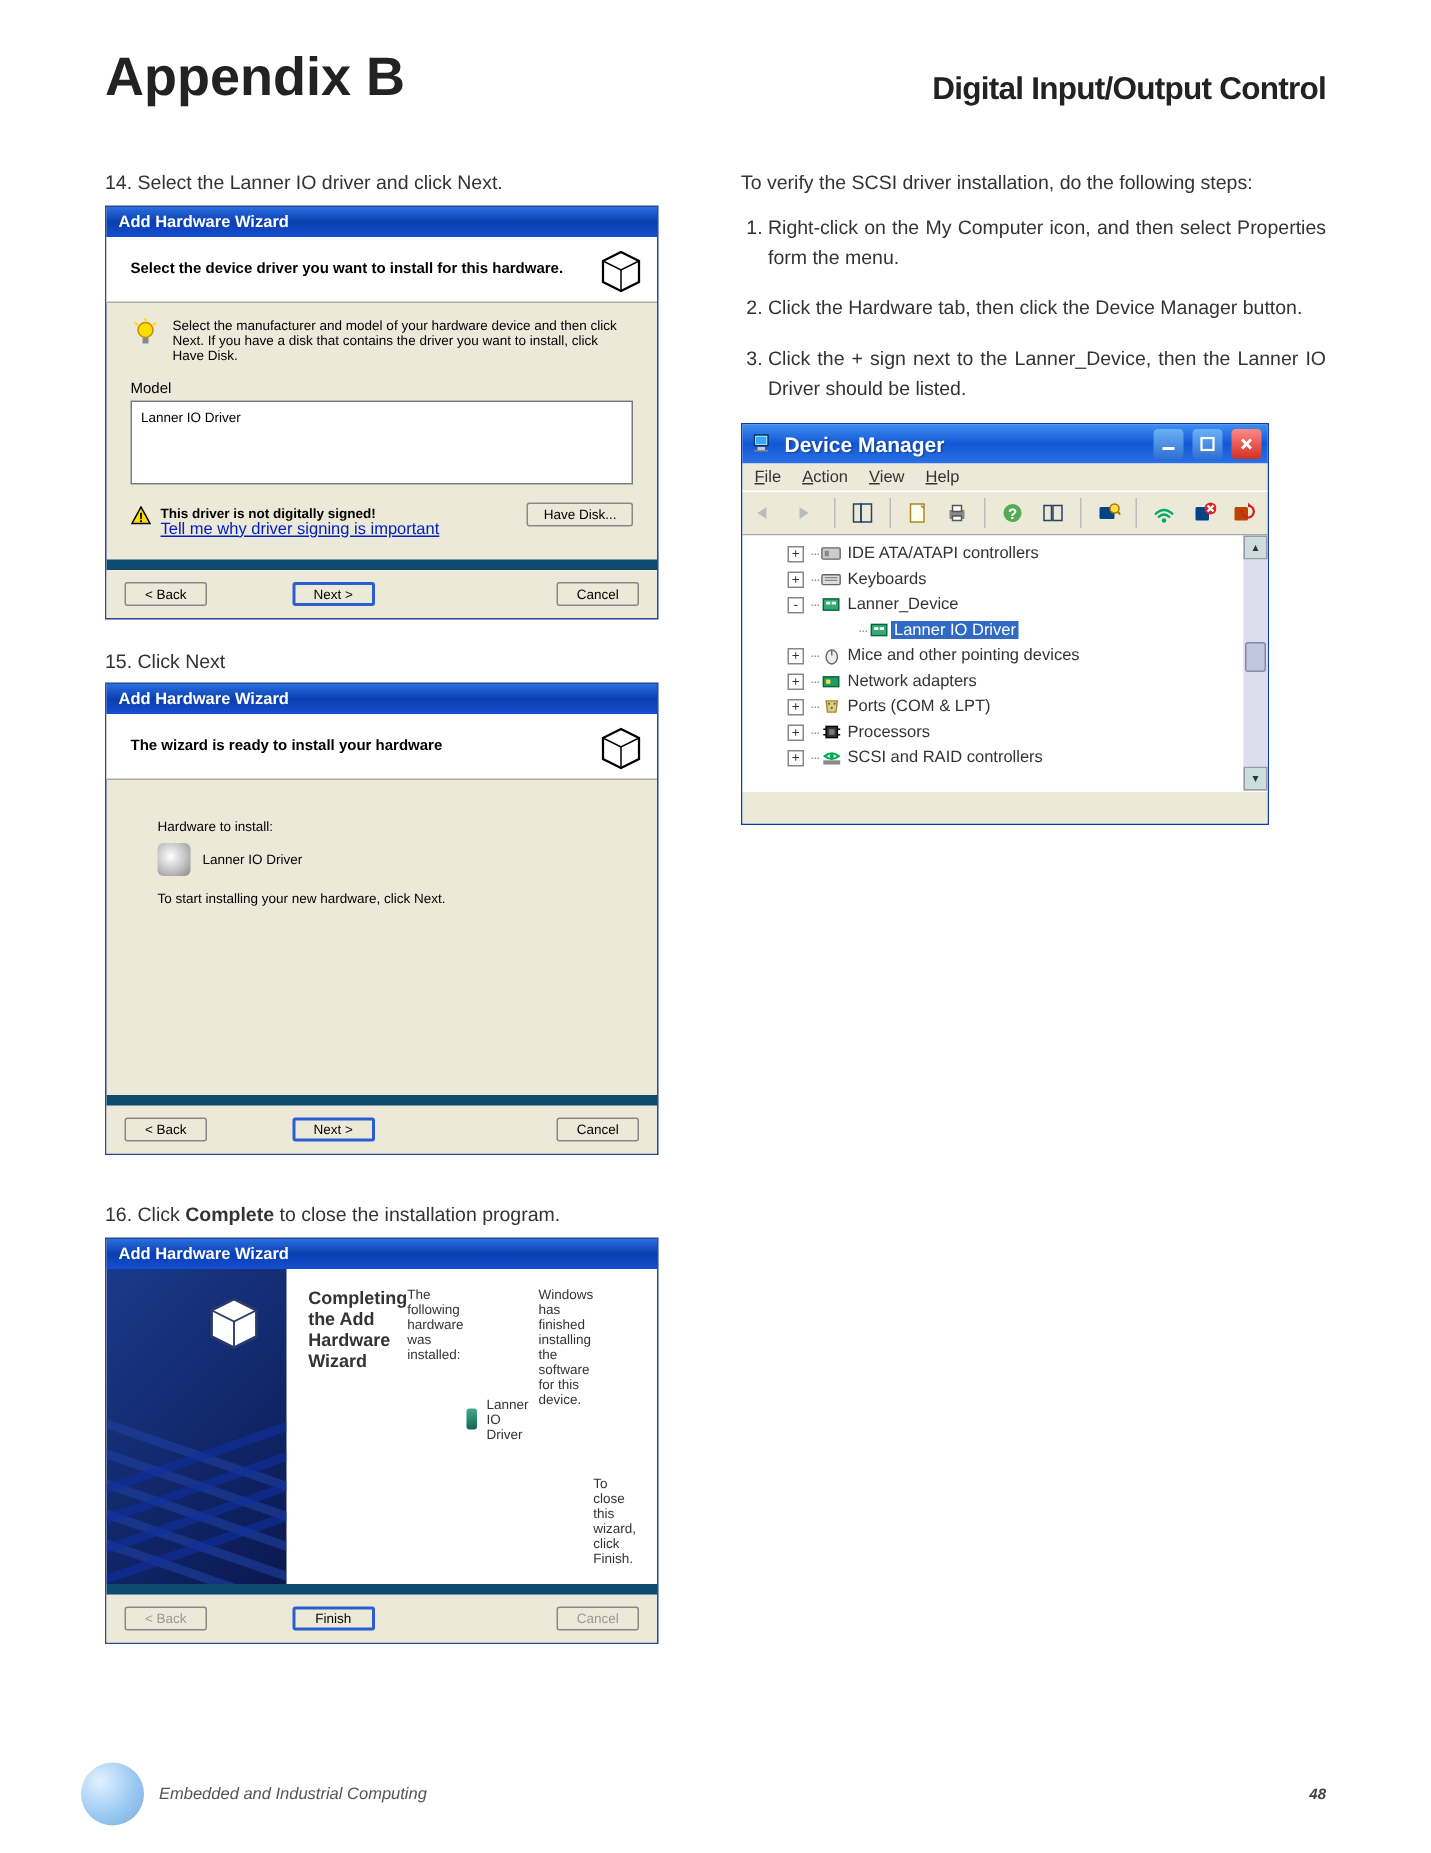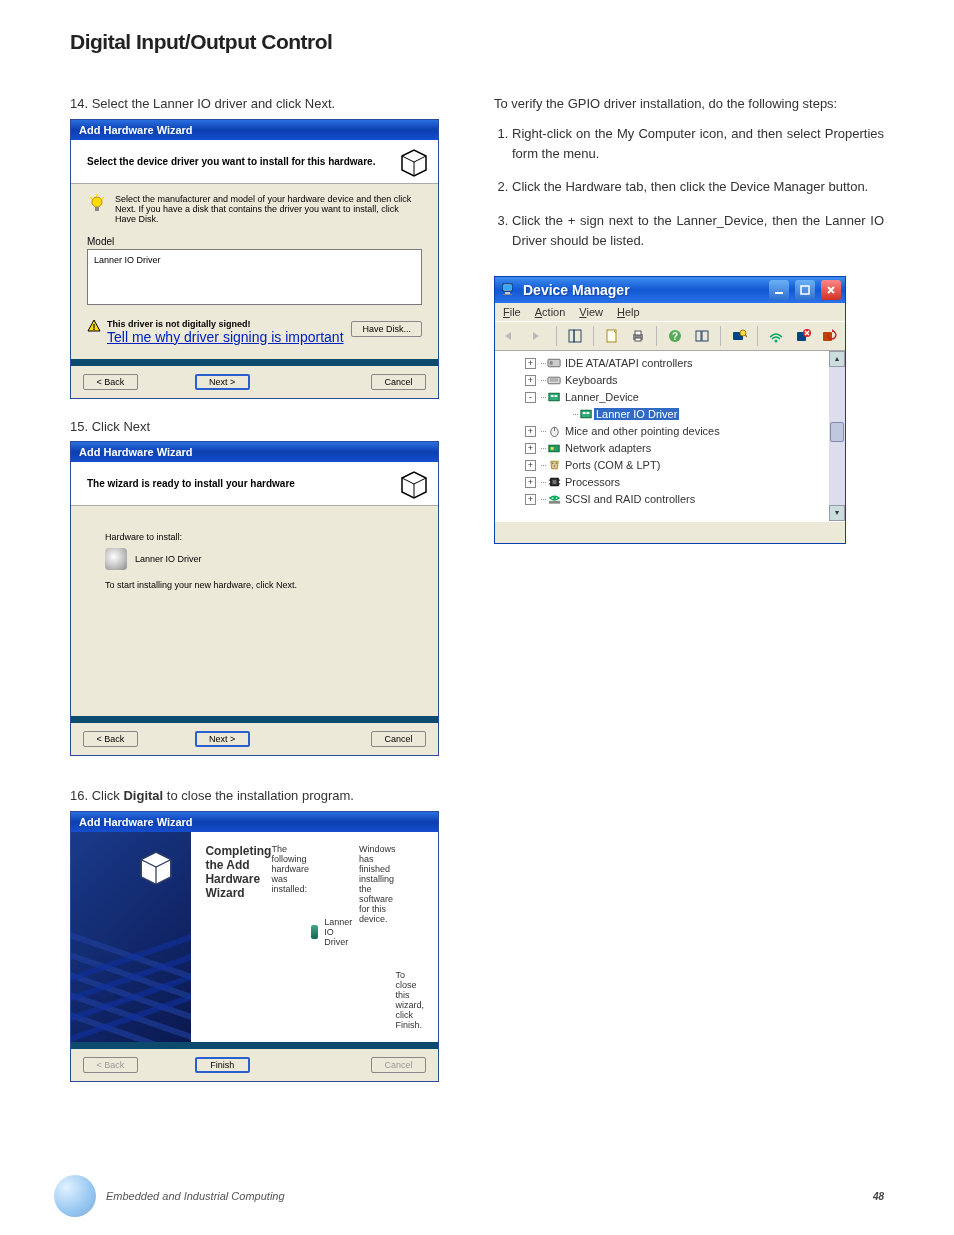--- a/index.html
+++ b/index.html
@@ -137,21 +137,21 @@
   .warn-tri {
     width: 14px; height: 14px;
     color: #000;
   }
   .warn-tri svg { width:100%; height:100%; }
   
   .warn-text b { font-size: 9px; display:block; }
   .warn-link {
     color: #0020c0;
     text-decoration: underline;
-    font-size: 14px;
+    font-size: 11px;
     cursor: pointer;
   }
   
   .have-disk-row {
     display:flex;
     justify-content:flex-end;
     margin-top:-24px;
     margin-bottom:10px;
   }
   
@@ -248,21 +248,21 @@
   ol.verify-list li {
     margin-bottom: 13px;
     line-height: 1.55;
     text-align: justify;
   }
 
   
   .devmgr {
     border: 1px solid #0b3fb0;
     width: 352px;
-    margin-top: 25px;
+    margin-top: 13px;
     font-family: Tahoma, sans-serif;
   }
   
   .dm-titlebar {
     background: linear-gradient(to bottom, #3e8ef0 0%, #1257d4 50%, #2a72e8 100%);
     color: #fff;
     display: flex;
     align-items: center;
     padding: 2px 4px 2px 6px;
     gap: 6px;
@@ -389,20 +389,21 @@
     background: radial-gradient(circle at 30% 30%, #cde8ff 0%, #4fa0e8 60%, #2a70c0 100%);
     opacity:.6;
   }
   .page-num { font-size: 10px; font-weight:700; color:#444; }
 
 </style>
 </head>
 <body>
 
 <div class="page-header">
+  <div class="appendix-title">Appendix B</div>
   <div class="section-title">Digital Input/Output Control</div>
 </div>
 
 <div class="content">
 
   <div class="col">
     <div class="step-text">14. Select the Lanner IO driver and click Next.</div>
 
     <div class="wizard">
       <div class="wizard-titlebar">Add Hardware Wizard</div>
@@ -479,21 +480,21 @@
       </div>
       <div class="wizard-footer">
         <button class="btn">&lt; Back</button>
         <button class="btn default">Next &gt;</button>
         <span class="gap"></span>
         <button class="btn">Cancel</button>
       </div>
     </div>
 
     <div class="step-text step-complete" style="margin-top:30px;">
-      <span>16. Click </span><b>Digital</b><span> to close the installation program.</span>
+      <span>16. Click </span><b>Complete</b><span> to close the installation program.</span>
     </div>
 
     <div class="wizard">
       <div class="wizard-titlebar">Add Hardware Wizard</div>
       <div class="wizard-body-flex" style="height:210px;">
         <div class="side-graphic">
           <span class="side-icon">
             <svg viewBox="0 0 32 32">
                 <polygon points="4,10 16,4 28,10 28,24 16,30 4,24" fill="#fff" stroke="#2a3a6a" stroke-width="1.5"></polygon>
                 <polyline points="4,10 16,16 28,10" fill="none" stroke="#2a3a6a"></polyline>
@@ -531,21 +532,21 @@
         <button class="btn disabled">&lt; Back</button>
         <button class="btn default">Finish</button>
         <span class="gap"></span>
         <button class="btn disabled">Cancel</button>
       </div>
     </div>
 
   </div>
 
   <div class="col">
-    <div class="right-para">To verify the GPIO driver installation, do the following steps:</div>
+    <div class="right-para">To verify the SCSI driver installation, do the following steps:</div>
     <ol class="verify-list">
       <li>Right-click on the My Computer icon, and then select Properties form the menu.</li>
       <li>Click the Hardware tab, then click the Device Manager button.</li>
       <li>Click the + sign next to the Lanner_Device, then the Lanner IO Driver should be listed.</li>
     </ol>
 
     <div class="devmgr">
       <div class="dm-titlebar">
         <span class="dm-winicon">
           <svg viewBox="0 0 16 16">

